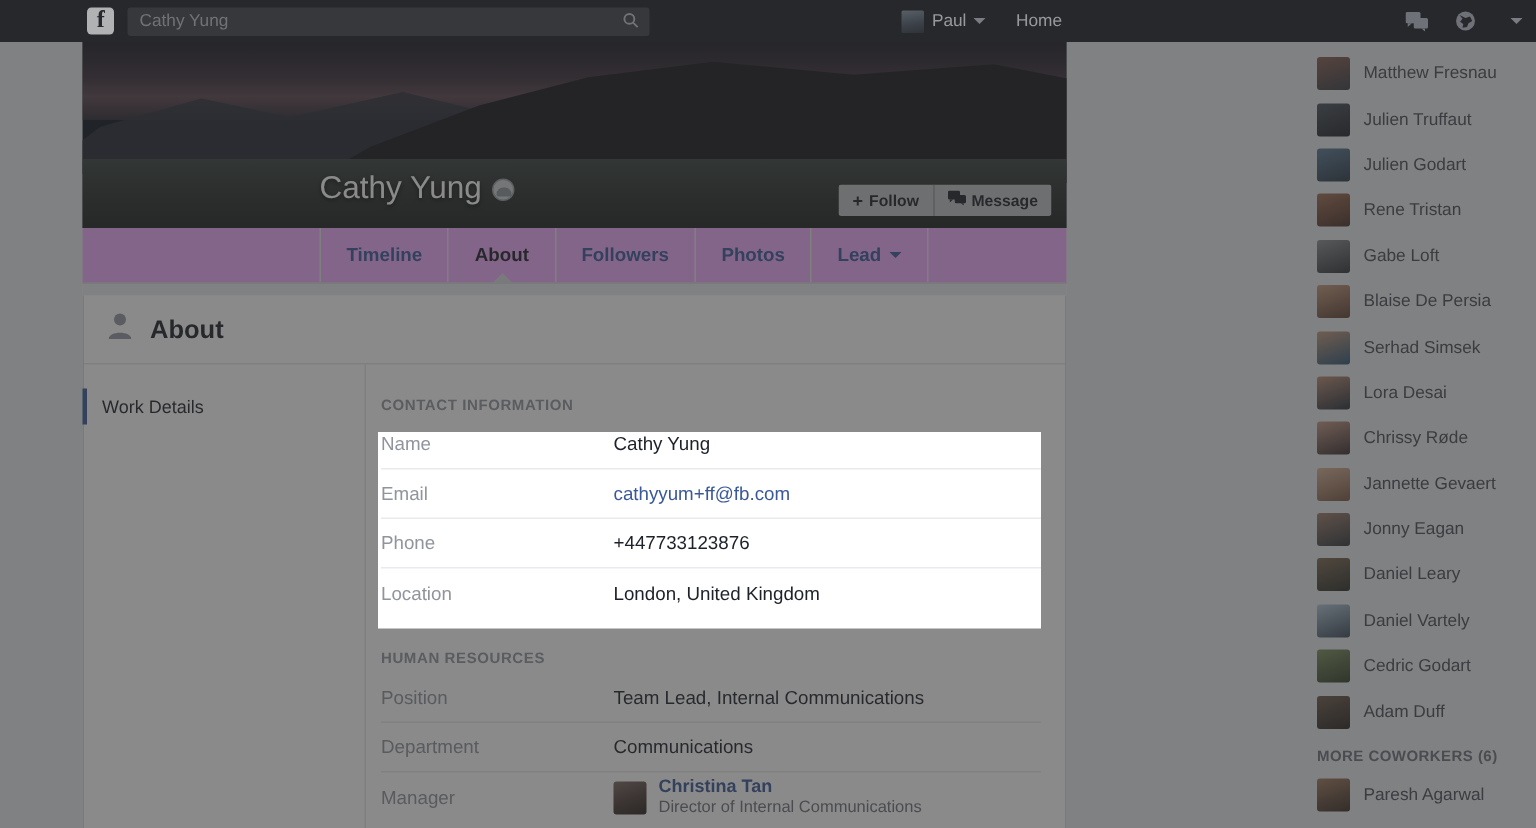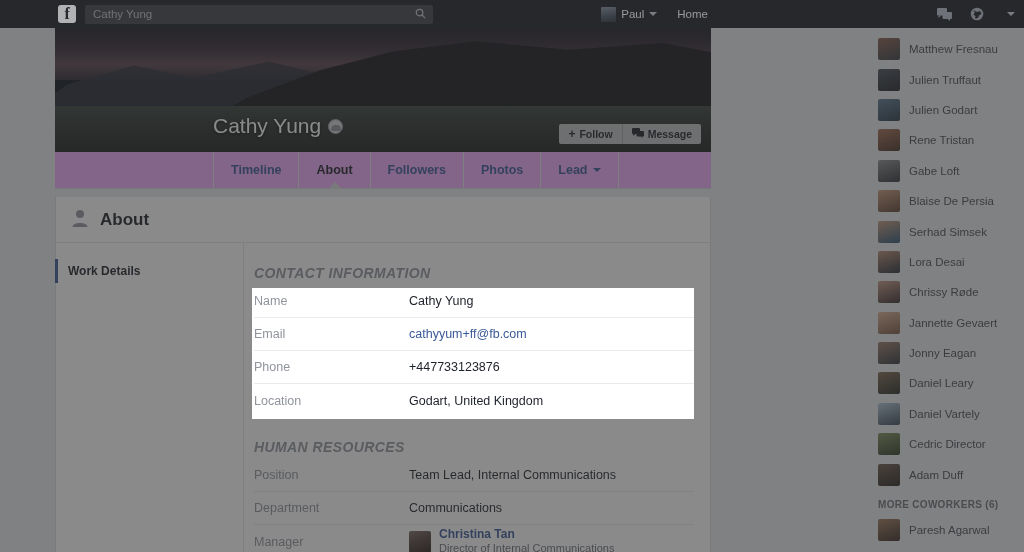--- a/index.html
+++ b/index.html
@@ -162,29 +162,29 @@
     padding-left: 14px; border-bottom: 1px solid #e5e7ea;
   }
   .person-ico svg { fill: #9197a3; }
   .about-title { font-size: 17px; font-weight: bold; color: #1d2129; }
 
   .about-body { display: flex; min-height: 320px; }
   .about-side {
     width: 188px; border-right: 1px solid #e5e7ea; padding-top: 16px;
   }
   .side-item {
-    font-size: 12px; font-weight: bold; color: #1d2129;
+    font-size: 12px; font-weight: normal; color: #1d2129;
     padding: 5px 10px 5px 10px; border-left: 3px solid #3b5998;
     margin-left: -1px;
   }
   .about-main { flex: 1; padding: 22px 16px 10px 10px; }
 
   .sec-label {
-    font-size: 14px; font-weight: bold; color: #9197a0;
-    letter-spacing: .4px; margin-bottom: 4px; font-style: italic;
+    font-size: 10px; font-weight: bold; color: #9197a0;
+    letter-spacing: .4px; margin-bottom: 4px;
   }
   .rows { }
   .row {
     display: flex; align-items: center; min-height: 33px;
     border-bottom: 1px solid #e8eaed; font-size: 12.5px;
   }
   .row:last-child { border-bottom: none; }
   .row .k { width: 155px; color: #90949c; }
   .row .v { color: #1d2129; }
   .row .v.link { color: #3b5998; }
@@ -357,21 +357,21 @@
             <div class="row">
               <span class="k">Email</span>
               <span class="v link">cathyyum+ff@fb.com</span>
             </div>
             <div class="row">
               <span class="k">Phone</span>
               <span class="v">+447733123876</span>
             </div>
             <div class="row">
               <span class="k">Location</span>
-              <span class="v">Godart, United Kingdom</span>
+              <span class="v">London, United Kingdom</span>
             </div>
           </div>
 
           <div class="sec-gap"></div>
 
           <div class="sec-label">HUMAN RESOURCES</div>
           <div class="rows">
             <div class="row">
               <span class="k">Position</span>
               <span class="v">Team Lead, Internal Communications</span>
@@ -446,21 +446,21 @@
         <div class="rail-item">
           <span class="rail-av" style="background: linear-gradient(160deg, rgb(125, 106, 82) 0%, rgb(44, 47, 42) 100%);"></span>
           <span class="rail-name">Daniel Leary</span>
         </div>
         <div class="rail-item">
           <span class="rail-av" style="background: linear-gradient(160deg, rgb(176, 196, 214) 0%, rgb(60, 75, 92) 100%);"></span>
           <span class="rail-name">Daniel Vartely</span>
         </div>
         <div class="rail-item">
           <span class="rail-av" style="background: linear-gradient(160deg, rgb(126, 143, 94) 0%, rgb(53, 64, 42) 100%);"></span>
-          <span class="rail-name">Cedric Director</span>
+          <span class="rail-name">Cedric Godart</span>
         </div>
         <div class="rail-item">
           <span class="rail-av" style="background: linear-gradient(160deg, rgb(110, 90, 76) 0%, rgb(42, 38, 34) 100%);"></span>
           <span class="rail-name">Adam Duff</span>
         </div>
       </div>
     <div class="rail-sec">MORE COWORKERS (6)</div>
     <div id="rail-more">
         <div class="rail-item">
           <span class="rail-av" style="background: linear-gradient(160deg, rgb(160, 122, 94) 0%, rgb(58, 45, 38) 100%);"></span>

